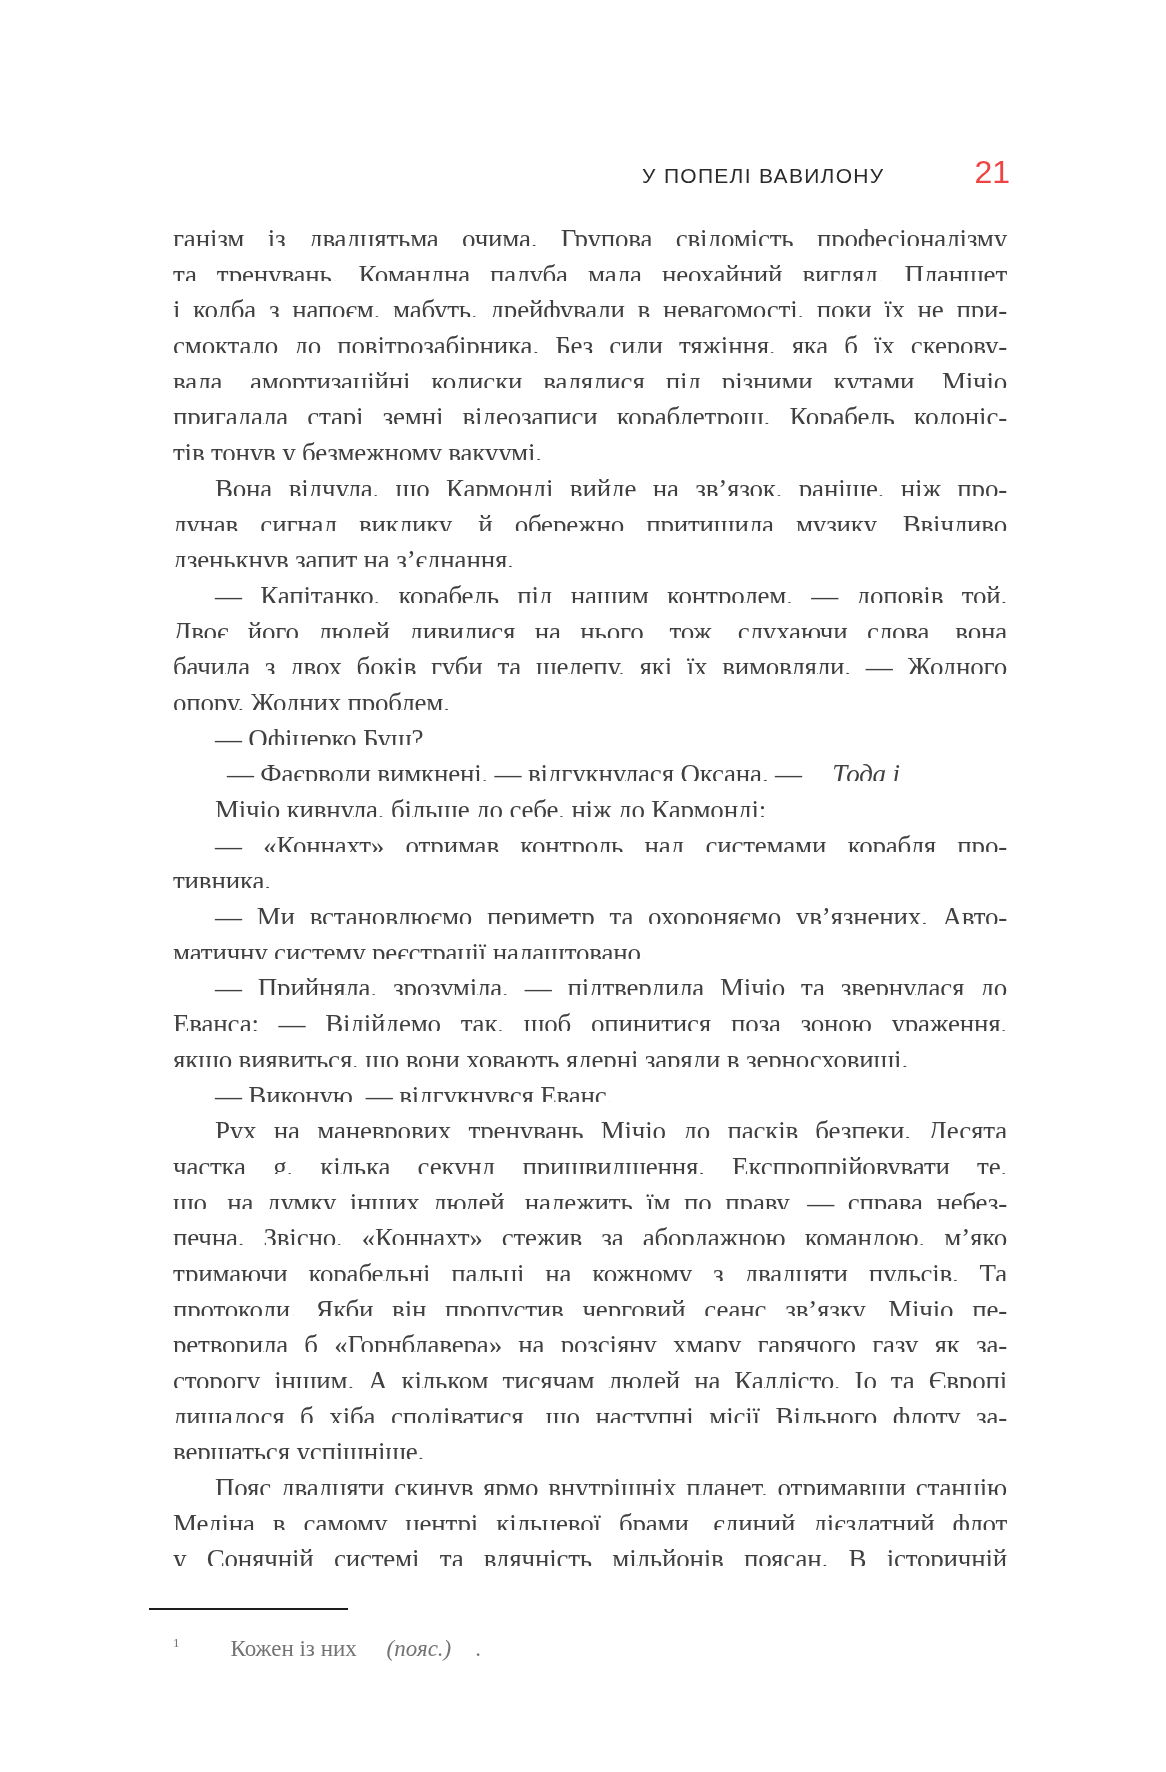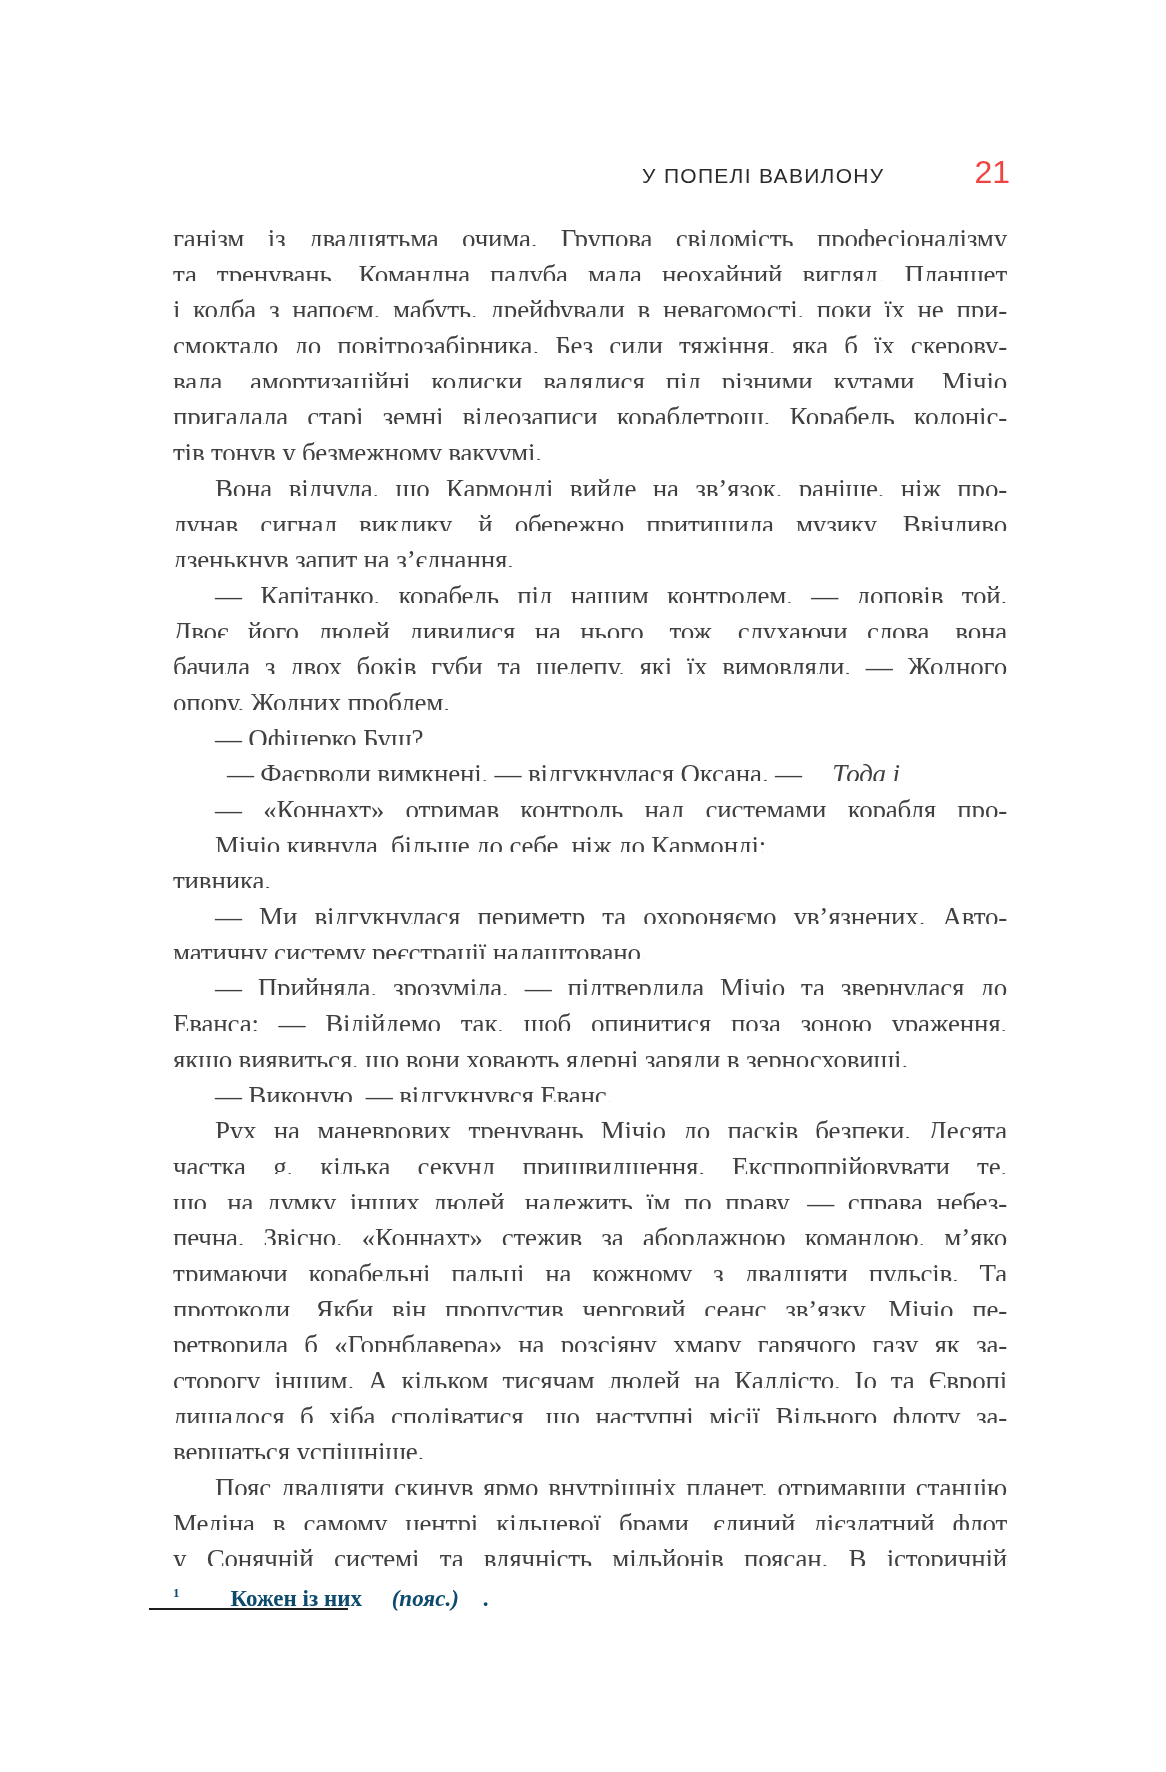--- a/index.html
+++ b/index.html
@@ -59,27 +59,26 @@
   
   .footnote-rule {
     position: absolute;
     top: 1584px;
     left: 125px;
     width: 199px;
     border-top: 2px solid #1d1d1d;
   }
   .footnote {
     position: absolute;
-    top: 1548px;
+    top: 1598px;
     left: 125px;
     width: 882px;
     font-size: 23px;
     line-height: 30px;
-    color: #0c4a6e;
-    font-weight: bold;
+    color: #737373;
   }
   .fn-marker {
     font-size: 13px;
     vertical-align: super;
     line-height: 0;
     margin-right: 27px;
   }
   .footnote em { font-style: italic; }
 </style>
 </head>
@@ -102,24 +101,24 @@
     <div class="line">тів тонув у безмежному вакуумі.</div>
     <div class="line j indent">Вона відчула, що Кармонді вийде на зв’язок, раніше, ніж про-</div>
     <div class="line j">лунав сигнал виклику, й обережно притишила музику. Ввічливо</div>
     <div class="line">дзенькнув запит на з’єднання.</div>
     <div class="line j indent">— Капітанко, корабель під нашим контролем, — доповів той.</div>
     <div class="line j">Двоє його людей дивилися на нього, тож, слухаючи слова, вона</div>
     <div class="line j">бачила з двох боків губи та щелепу, які їх вимовляли. — Жодного</div>
     <div class="line">опору. Жодних проблем.</div>
     <div class="line indent">— Офіцерко Буш?</div>
     <div class="line indent"><span>— Фаєрволи вимкнені, — відгукнулася Оксана. — </span><em>Тода і аллес</em><sup class="ref">1</sup><span>.</span></div>
+    <div class="line indent">Мічіо кивнула, більше до себе, ніж до Кармонді:</div>
     <div class="line j indent">— «Коннахт» отримав контроль над системами корабля про-</div>
-    <div class="line indent">Мічіо кивнула, більше до себе, ніж до Кармонді:</div>
     <div class="line">тивника.</div>
-    <div class="line j indent">— Ми відгукнулася периметр та охороняємо ув’язнених. Авто-</div>
+    <div class="line j indent">— Ми встановлюємо периметр та охороняємо ув’язнених. Авто-</div>
     <div class="line">матичну систему реєстрації налаштовано.</div>
     <div class="line j indent">— Прийняла, зрозуміла, — підтвердила Мічіо та звернулася до</div>
     <div class="line j">Еванса: — Відійдемо так, щоб опинитися поза зоною ураження,</div>
     <div class="line">якщо виявиться, що вони ховають ядерні заряди в зерносховищі.</div>
     <div class="line indent">— Виконую, — відгукнувся Еванс.</div>
     <div class="line j indent">Рух на маневрових тренувань Мічіо до пасків безпеки. Десята</div>
     <div class="line j">частка g, кілька секунд пришвидшення. Експропрійовувати те,</div>
     <div class="line j">що, на думку інших людей, належить їм по праву, — справа небез-</div>
     <div class="line j">печна. Звісно, «Коннахт» стежив за абордажною командою, м’яко</div>
     <div class="line j">тримаючи корабельні пальці на кожному з двадцяти пульсів. Та</div>

